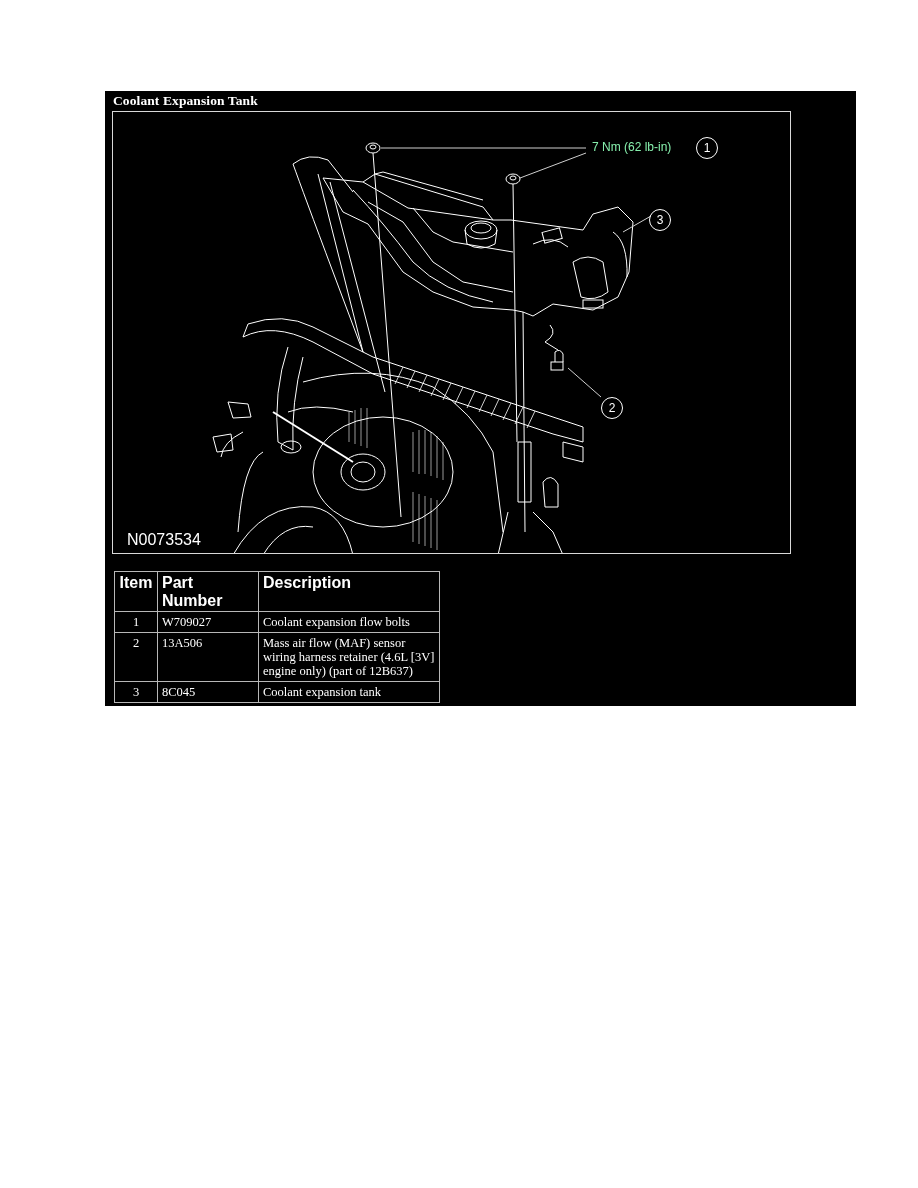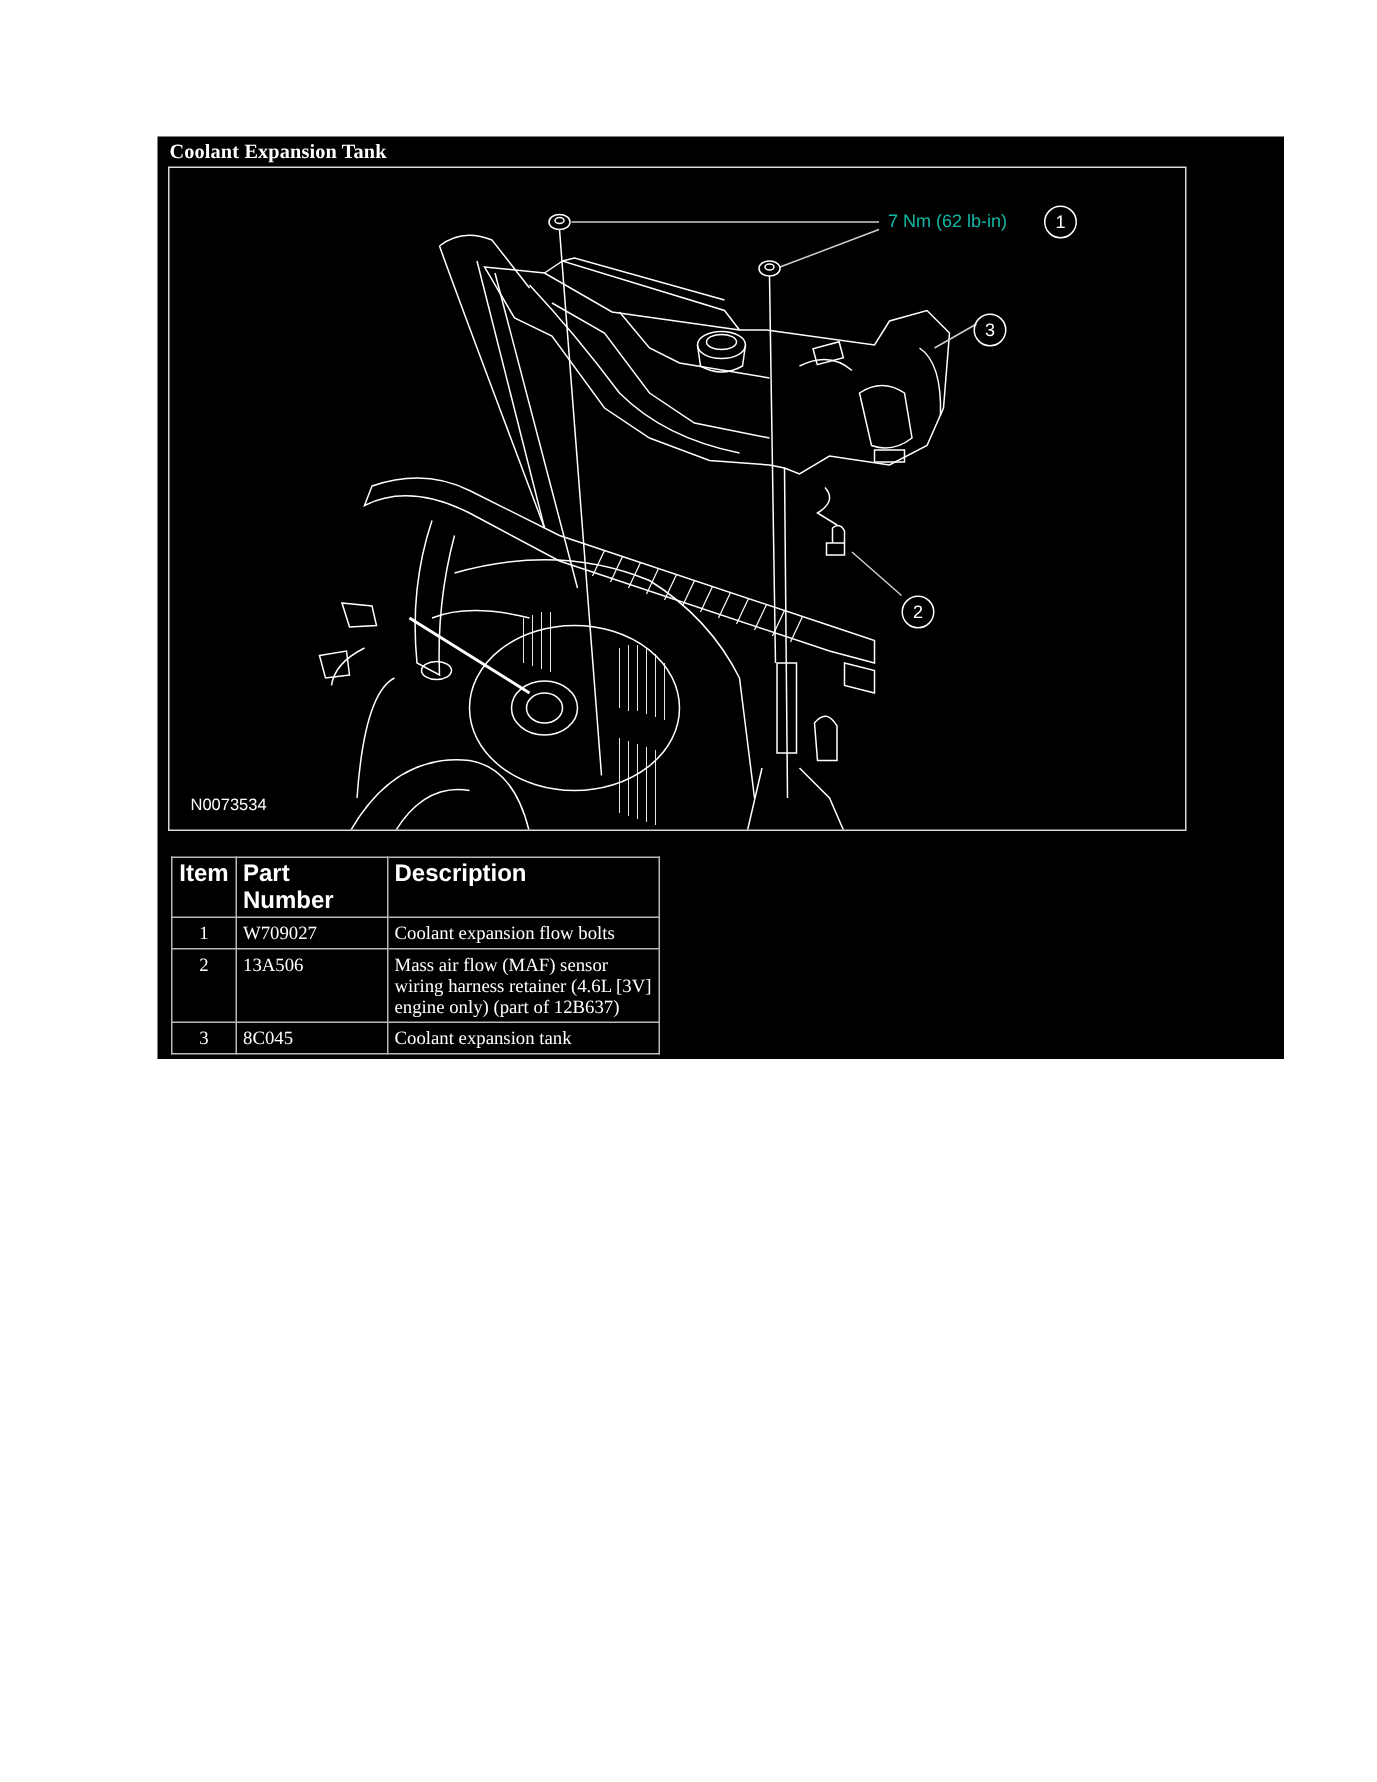--- a/index.html
+++ b/index.html
@@ -14,25 +14,25 @@
     font-weight: bold; font-size: 13.5px; color: #ffffff; letter-spacing: 0.1px;
   }
   .figure-frame {
     position: absolute; left: 7px; top: 20px; width: 679px; height: 443px;
     border: 1.5px solid #d8d8d8; box-sizing: border-box; background: #000;
     overflow: hidden;
   }
   .figure-frame svg { position: absolute; left: 0; top: 0; }
   .figure-id {
     position: absolute; left: 14px; top: 419px;
-    font-family: "Liberation Sans", "DejaVu Sans", sans-serif; font-size: 11px; color: #ffffff;
+    font-family: "Liberation Sans", "DejaVu Sans", sans-serif; font-size: 16px; color: #ffffff;
   }
   .torque-label {
     position: absolute; left: 479px; top: 28px;
-    font-family: "Liberation Sans", "DejaVu Sans", sans-serif; font-size: 12px; color: #14b8a6;
+    font-family: "Liberation Sans", "DejaVu Sans", sans-serif; font-size: 12px; color: #86efac;
     white-space: nowrap;
   }
   .callout {
     position: absolute; width: 22px; height: 22px; border: 1.3px solid #ffffff; border-radius: 50%;
     box-sizing: border-box; color: #ffffff; text-align: center; line-height: 20px;
     font-family: "Liberation Sans", "DejaVu Sans", sans-serif; font-size: 12px;
   }
   table.parts {
     position: absolute; left: 9px; top: 480px; width: 326px;
     border-collapse: collapse; color: #ffffff; background: #000;

